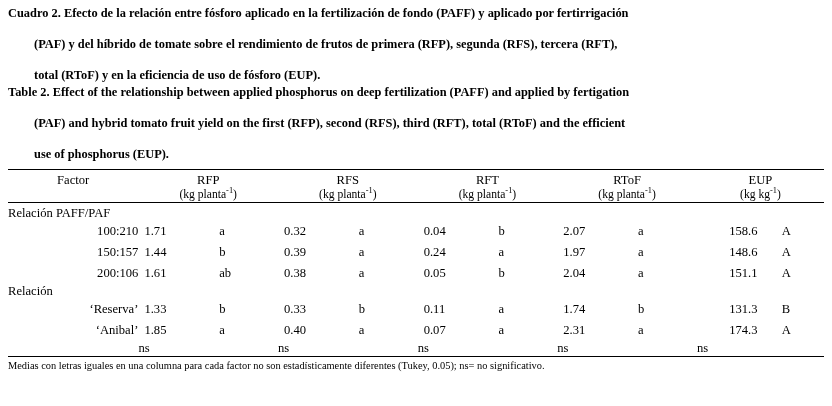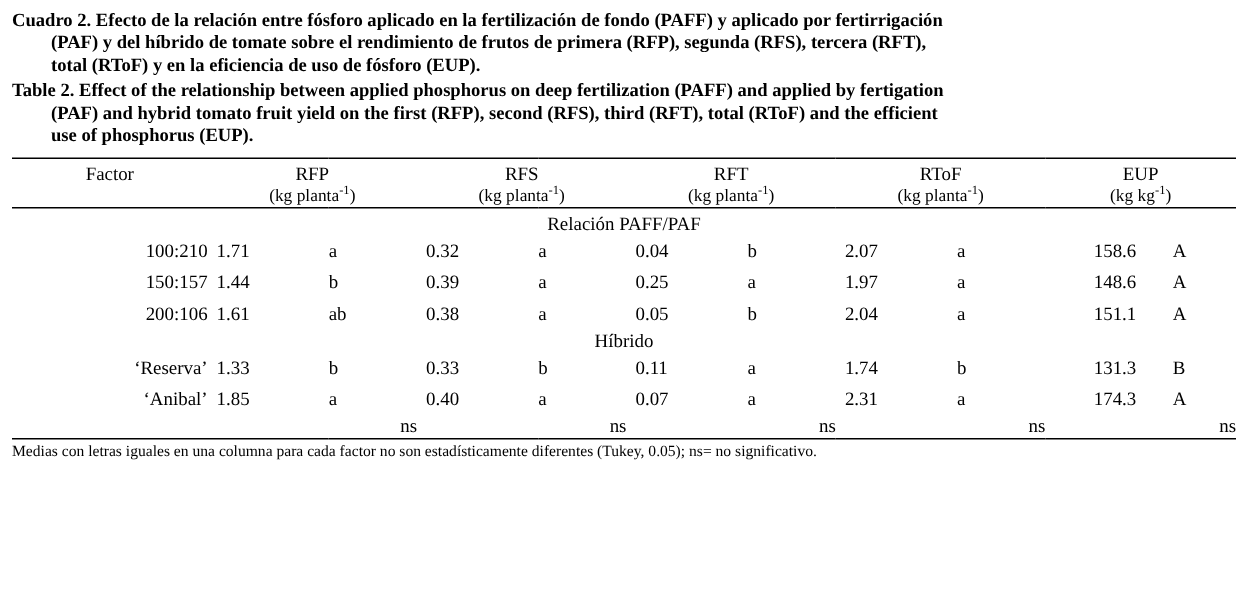--- a/index.html
+++ b/index.html
@@ -28,21 +28,21 @@
     line-height: 15.1px;
     text-align: justify;
     margin: 0 0 0 0;
   }
   .caption .lbl {
     font-weight: bold;
   }
   .caption.es { font-weight: bold; }
   .caption.en { font-weight: bold; margin-top: 2px; }
   .cap-line { display: block; }
-  .cap-indent { display: block; padding-left: 26px; }
+  .cap-indent { display: block; padding-left: 26px; margin-top: 16px; }
   sup { font-size: 8.4px; vertical-align: super; line-height: 0; }
 
   
   .tbl-wrap {
     margin-top: 6px;
   }
   table.data {
     width: 100%;
     border-collapse: collapse;
     font-size: 12.6px;
@@ -57,36 +57,35 @@
   .rule-bot td { border-top: 1.6px solid #000; height: 3px; }
 
   .hdr td {
     text-align: center;
     padding: 4px 0 3px 0;
     line-height: 14.4px;
   }
   .hdr .unit { font-size: 11.6px; }
 
   .grouprow td {
-    text-align: center;
     padding: 6px 0 4px 0;
   }
 
   tr.data-row td {
     padding: 3px 0 3px 0;
     line-height: 15px;
   }
   .c-factor { text-align: right; width: 15.5%; }
   .c-val { text-align: left; padding-left: 6px !important; width: 9.6%; }
   .c-let { text-align: left; width: 7.0%; }
   .c-val-eup { text-align: center; padding-left: 8px !important; width: 9.8%; }
   .c-let-eup { text-align: left; width: 5%; }
 
   .nsrow td {
-    text-align: right;
+    text-align: left;
     padding: 4px 0 4px 0;
   }
   .ns-cell { text-align: center; }
 
   .footnote {
     font-size: 10.4px;
     line-height: 12.4px;
     padding-top: 2px;
     font-family: "Liberation Serif", serif;
   }
@@ -182,21 +181,21 @@
         <td class="c-val-eup">158.6</td>
         <td class="c-let-eup">A</td>
       </tr>
 
       <tr class="data-row">
         <td class="c-factor">150:157</td>
         <td class="c-val">1.44</td>
         <td class="c-let">b</td>
         <td class="c-val">0.39</td>
         <td class="c-let">a</td>
-        <td class="c-val">0.25</td>
+        <td class="c-val">0.24</td>
         <td class="c-let">a</td>
         <td class="c-val">1.97</td>
         <td class="c-let">a</td>
         <td class="c-val-eup">148.6</td>
         <td class="c-let-eup">A</td>
       </tr>
 
       <tr class="data-row">
         <td class="c-factor">200:106</td>
         <td class="c-val">1.61</td>
@@ -205,21 +204,21 @@
         <td class="c-let">a</td>
         <td class="c-val">0.05</td>
         <td class="c-let">b</td>
         <td class="c-val">2.04</td>
         <td class="c-let">a</td>
         <td class="c-val-eup">151.1</td>
         <td class="c-let-eup">A</td>
       </tr>
 
       <tr class="grouprow">
-        <td colspan="11">Híbrido</td>
+        <td colspan="11">Relación</td>
       </tr>
 
       <tr class="data-row">
         <td class="c-factor">‘Reserva’</td>
         <td class="c-val">1.33</td>
         <td class="c-let">b</td>
         <td class="c-val">0.33</td>
         <td class="c-let">b</td>
         <td class="c-val">0.11</td>
         <td class="c-let">a</td>

